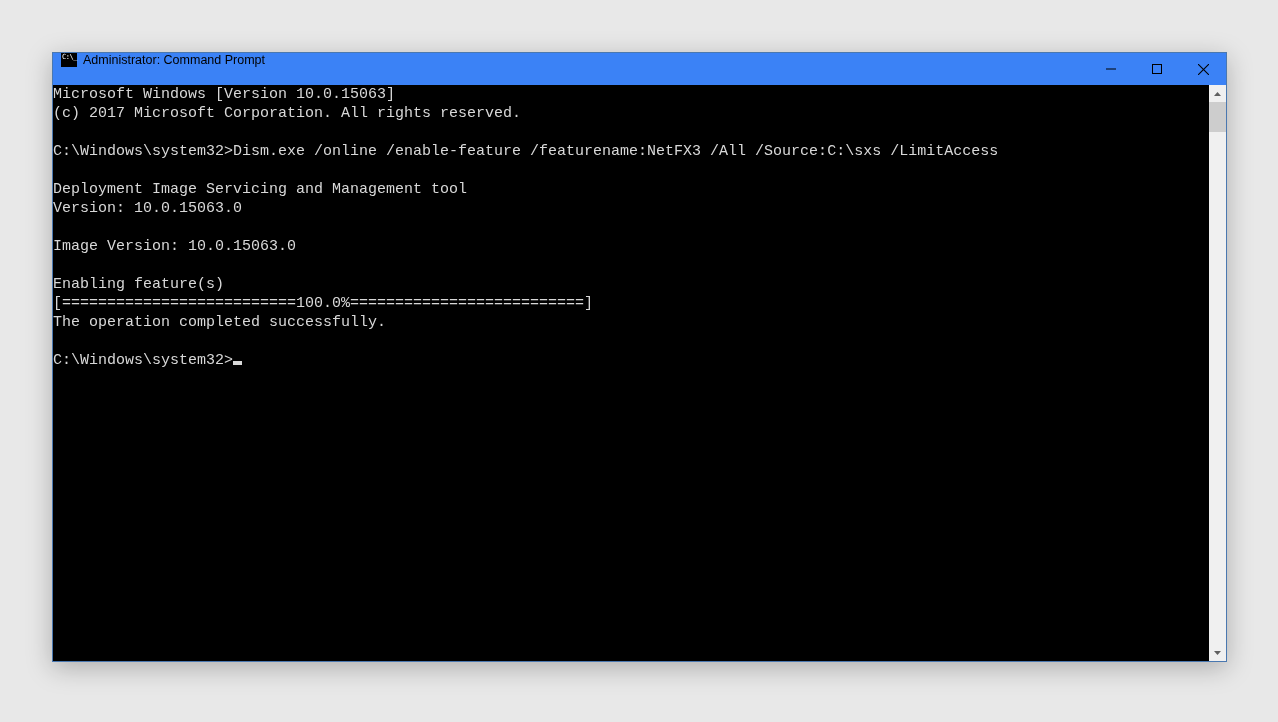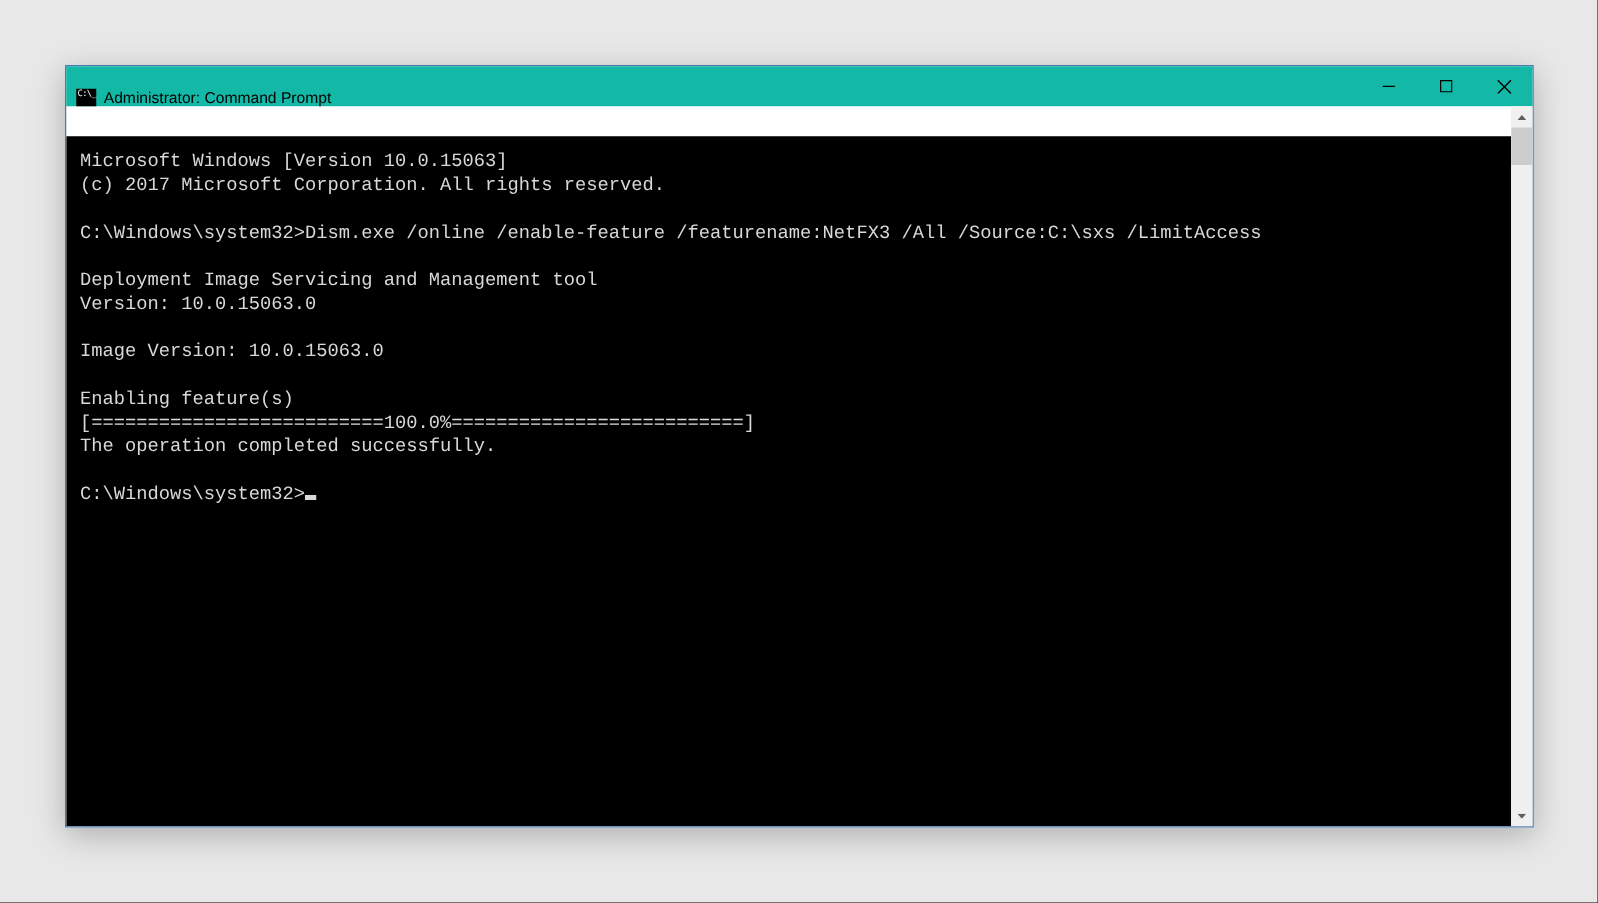--- a/index.html
+++ b/index.html
@@ -22,23 +22,23 @@
       width: 1175px;
       height: 610px;
       background: #fff;
       border: 1px solid #4a78b0;
       box-shadow: 0 6px 24px rgba(0,0,0,0.25);
       display: flex;
       flex-direction: column;
     }
     .titlebar {
       height: 32px;
-      background: #14b8a6;
+      background: #3b82f6;
       display: flex;
-      align-items: flex-end;
+      align-items: flex-start;
       padding-left: 8px;
       user-select: none;
     }
     .titlebar-icon {
       width: 16px;
       height: 14px;
       background: #000;
       position: relative;
       margin-right: 6px;
       display: inline-block;
@@ -89,24 +89,23 @@
       display: flex;
       overflow: hidden;
     }
     .terminal {
       flex: 1;
       background: #000;
       color: #ccc;
       font-family: Consolas, 'Courier New', monospace;
       font-size: 15px;
       line-height: 19px;
-      padding: 11px;
+      padding: 0;
       white-space: pre;
       overflow: hidden;
-      margin-top: 24px;
     }
     .terminal-line {
       color: #d8d8d8;
     }
     .cursor {
       display: inline-block;
       width: 9px;
       height: 4px;
       background: #d8d8d8;
       vertical-align: baseline;

